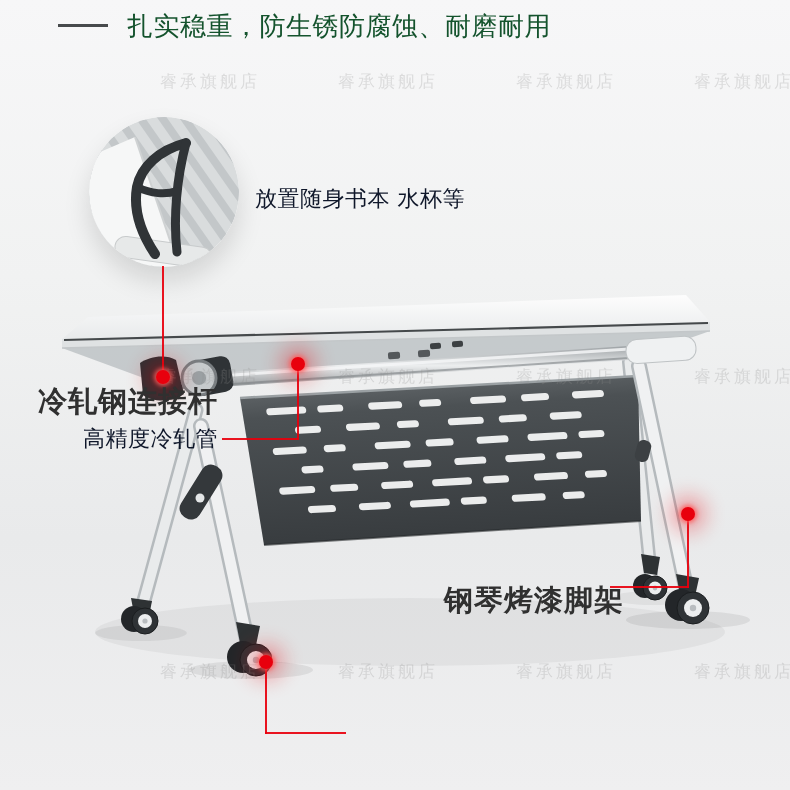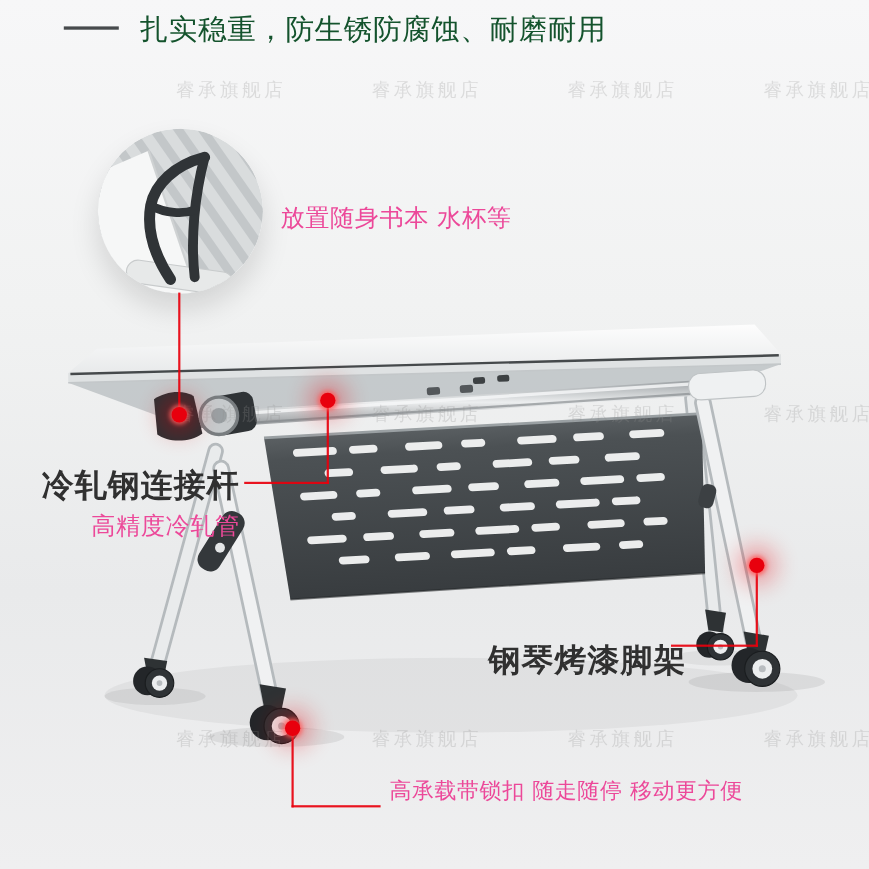--- a/index.html
+++ b/index.html
@@ -16,21 +16,21 @@
   .inset{left:89px;top:117px;width:150px;height:150px;border-radius:50%;
          box-shadow:0 14px 26px rgba(0,0,0,.13);}
   .inset svg{display:block;border-radius:50%;}
   
   #product{left:0;top:0;}
   
   .wm{position:absolute;font-size:17px;letter-spacing:3px;color:#8f8f8f;opacity:.25;white-space:nowrap;}
   
   .callout{position:absolute;}
   .c-title{font-size:29px;font-weight:700;color:#303030;letter-spacing:1px;line-height:1.2;white-space:nowrap;}
-  .c-sub{font-size:22px;color:#ec4899;margin-top:7px;letter-spacing:.5px;line-height:1.2;white-space:nowrap;}
+  .c-sub{font-size:22px;color:#0f172a;margin-top:7px;letter-spacing:.5px;line-height:1.2;white-space:nowrap;}
   .align-r{text-align:right;}
   
   .rline{position:absolute;background:var(--red,#e8000d);opacity:.92;}
   .rdot{position:absolute;width:14px;height:14px;border-radius:50%;background:var(--red,#e8000d);
         box-shadow:0 0 4px 2px rgba(255,90,90,.85),0 0 20px 11px rgba(232,0,13,.32);}
 </style>
 </head>
 <body>
 
 <svg id="product" class="abs" width="790" height="790" viewBox="0 0 790 790">
@@ -261,24 +261,23 @@
   <span class="rdot" style="left:259px;top:655px;"></span>
 </div>
 
 <div class="abs header-dash"></div>
 <div class="abs page-title">扎实稳重，防生锈防腐蚀、耐磨耐用</div>
 
 <div class="callout" style="left:255px;top:179px;">
   <div class="c-sub">放置随身书本 水杯等</div>
 </div>
 
-<div class="callout align-r" style="left:20px;top:424px;width:198px;">
+<div class="callout align-r" style="left:20px;top:384px;width:198px;">
   <div class="c-title">冷轧钢连接杆</div>
   <div class="c-sub">高精度冷轧管</div>
 </div>
 
 <div class="callout align-r" style="left:344px;top:550px;width:280px;margin-top:33px;">
   <div class="c-title">钢琴烤漆脚架</div>
 </div>
 
 <div class="callout" style="left:354px;top:699px;">
-  <div class="c-sub" style="font-size:20px;">高承载带锁扣 随走随停 移动更方便</div>
 </div>
 
 </body></html>

